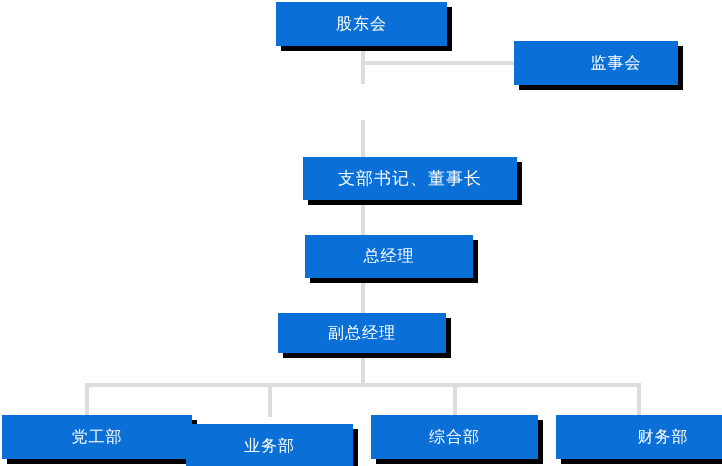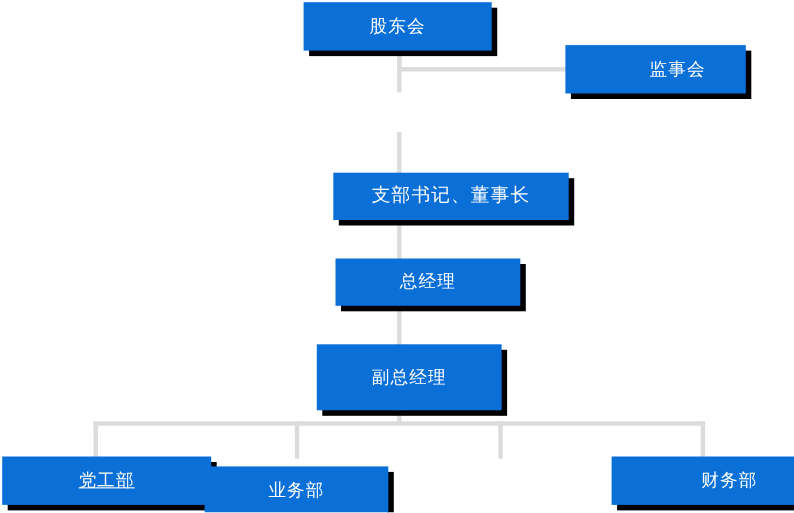--- a/index.html
+++ b/index.html
@@ -79,30 +79,33 @@
 
 
   <div class="node wide" style="left:259px; top:157px; width:214px; height:43px;margin-left:44px;">
     <span class="label">支部书记、董事长</span>
   </div>
 
   <div class="node" style="left:278px; top:235px; width:168px; height:43px;margin-left:27px;">
     <span class="label">总经理</span>
   </div>
 
-  <div class="node" style="left:278px; top:313px; width:168px; height:60px;margin-left:10px;">
+  <div class="node" style="left:278px; top:313px; width:168px; height:40px;">
     <span class="label">副总经理</span>
   </div>
 
-  <div class="node" style="left:2px; top:415px; width:190px; height:44px;text-decoration:underline;">
+  <div class="node" style="left:2px; top:415px; width:190px; height:44px;">
     <span class="label">党工部</span>
   </div>
 
   <div class="node" style="left:186px; top:424px; width:167px; height:44px;">
     <span class="label">业务部</span>
   </div>
 
+  <div class="node" style="left:371px; top:415px; width:167px; height:44px;">
+    <span class="label">综合部</span>
+  </div>
 
   <div class="node" style="left:556px; top:415px; width:166px; height:44px;padding-left:48px;">
     <span class="label">财务部</span>
   </div>
 
 </div>
 
 </body></html>

